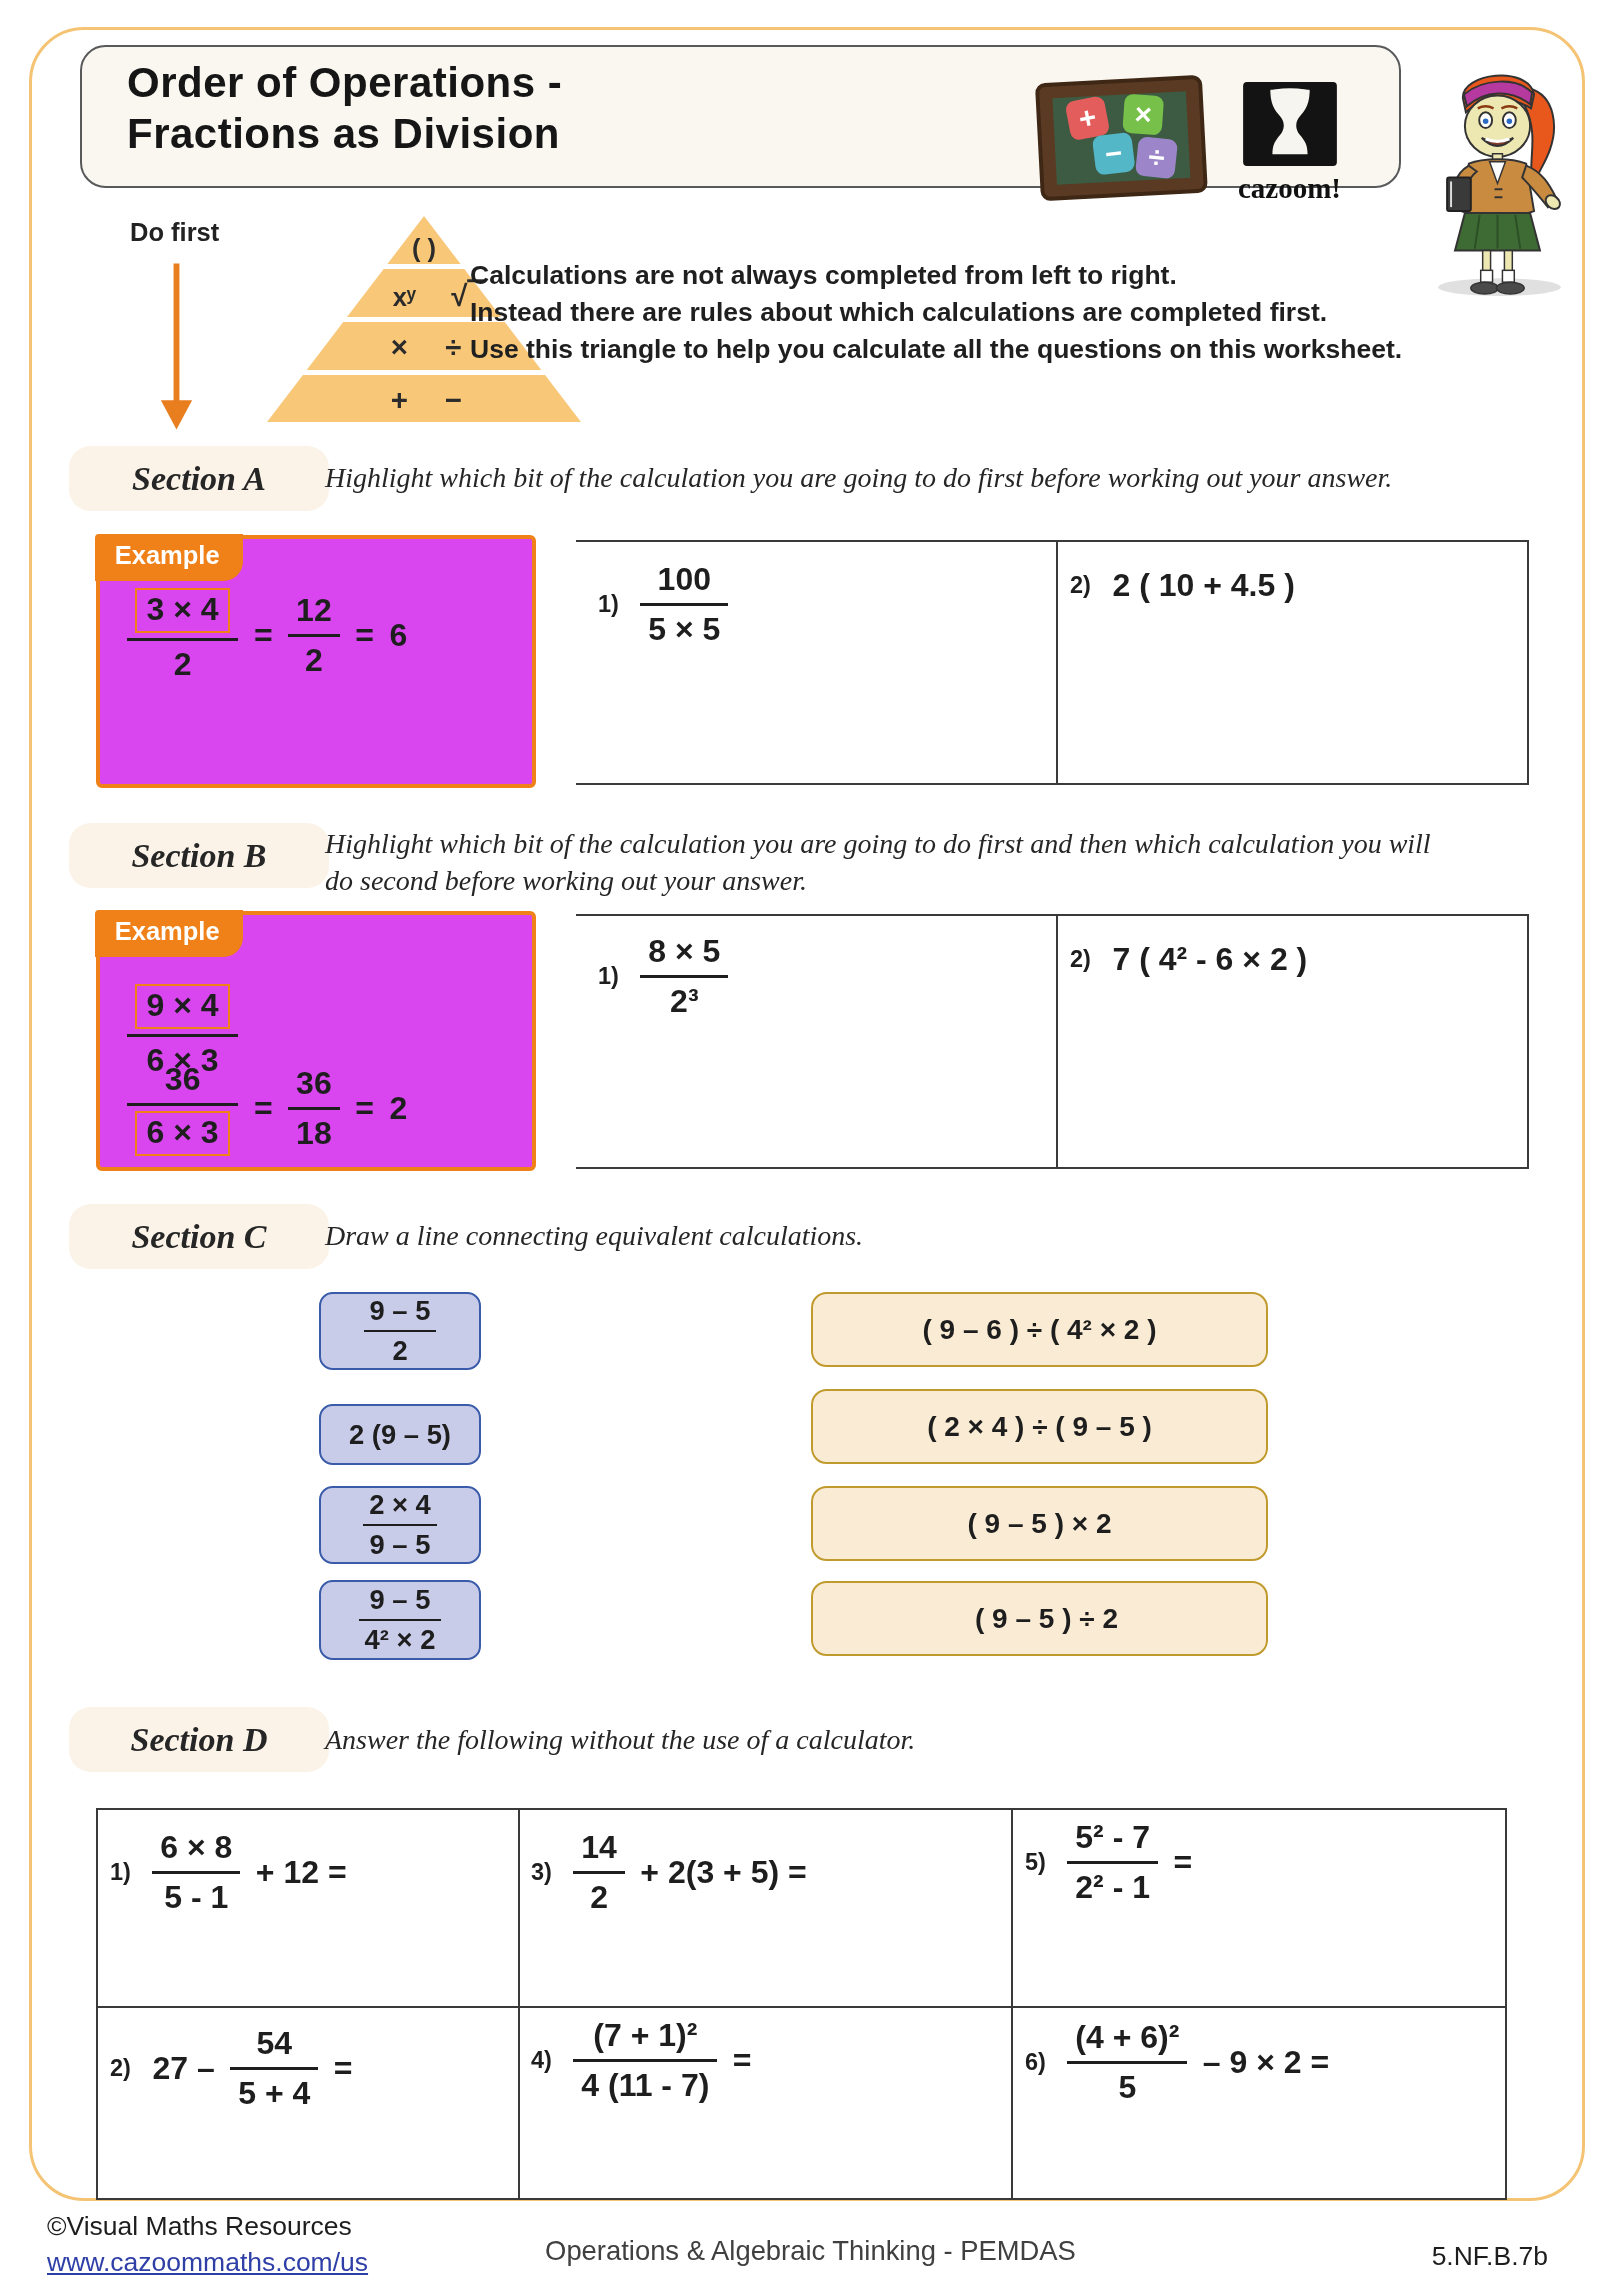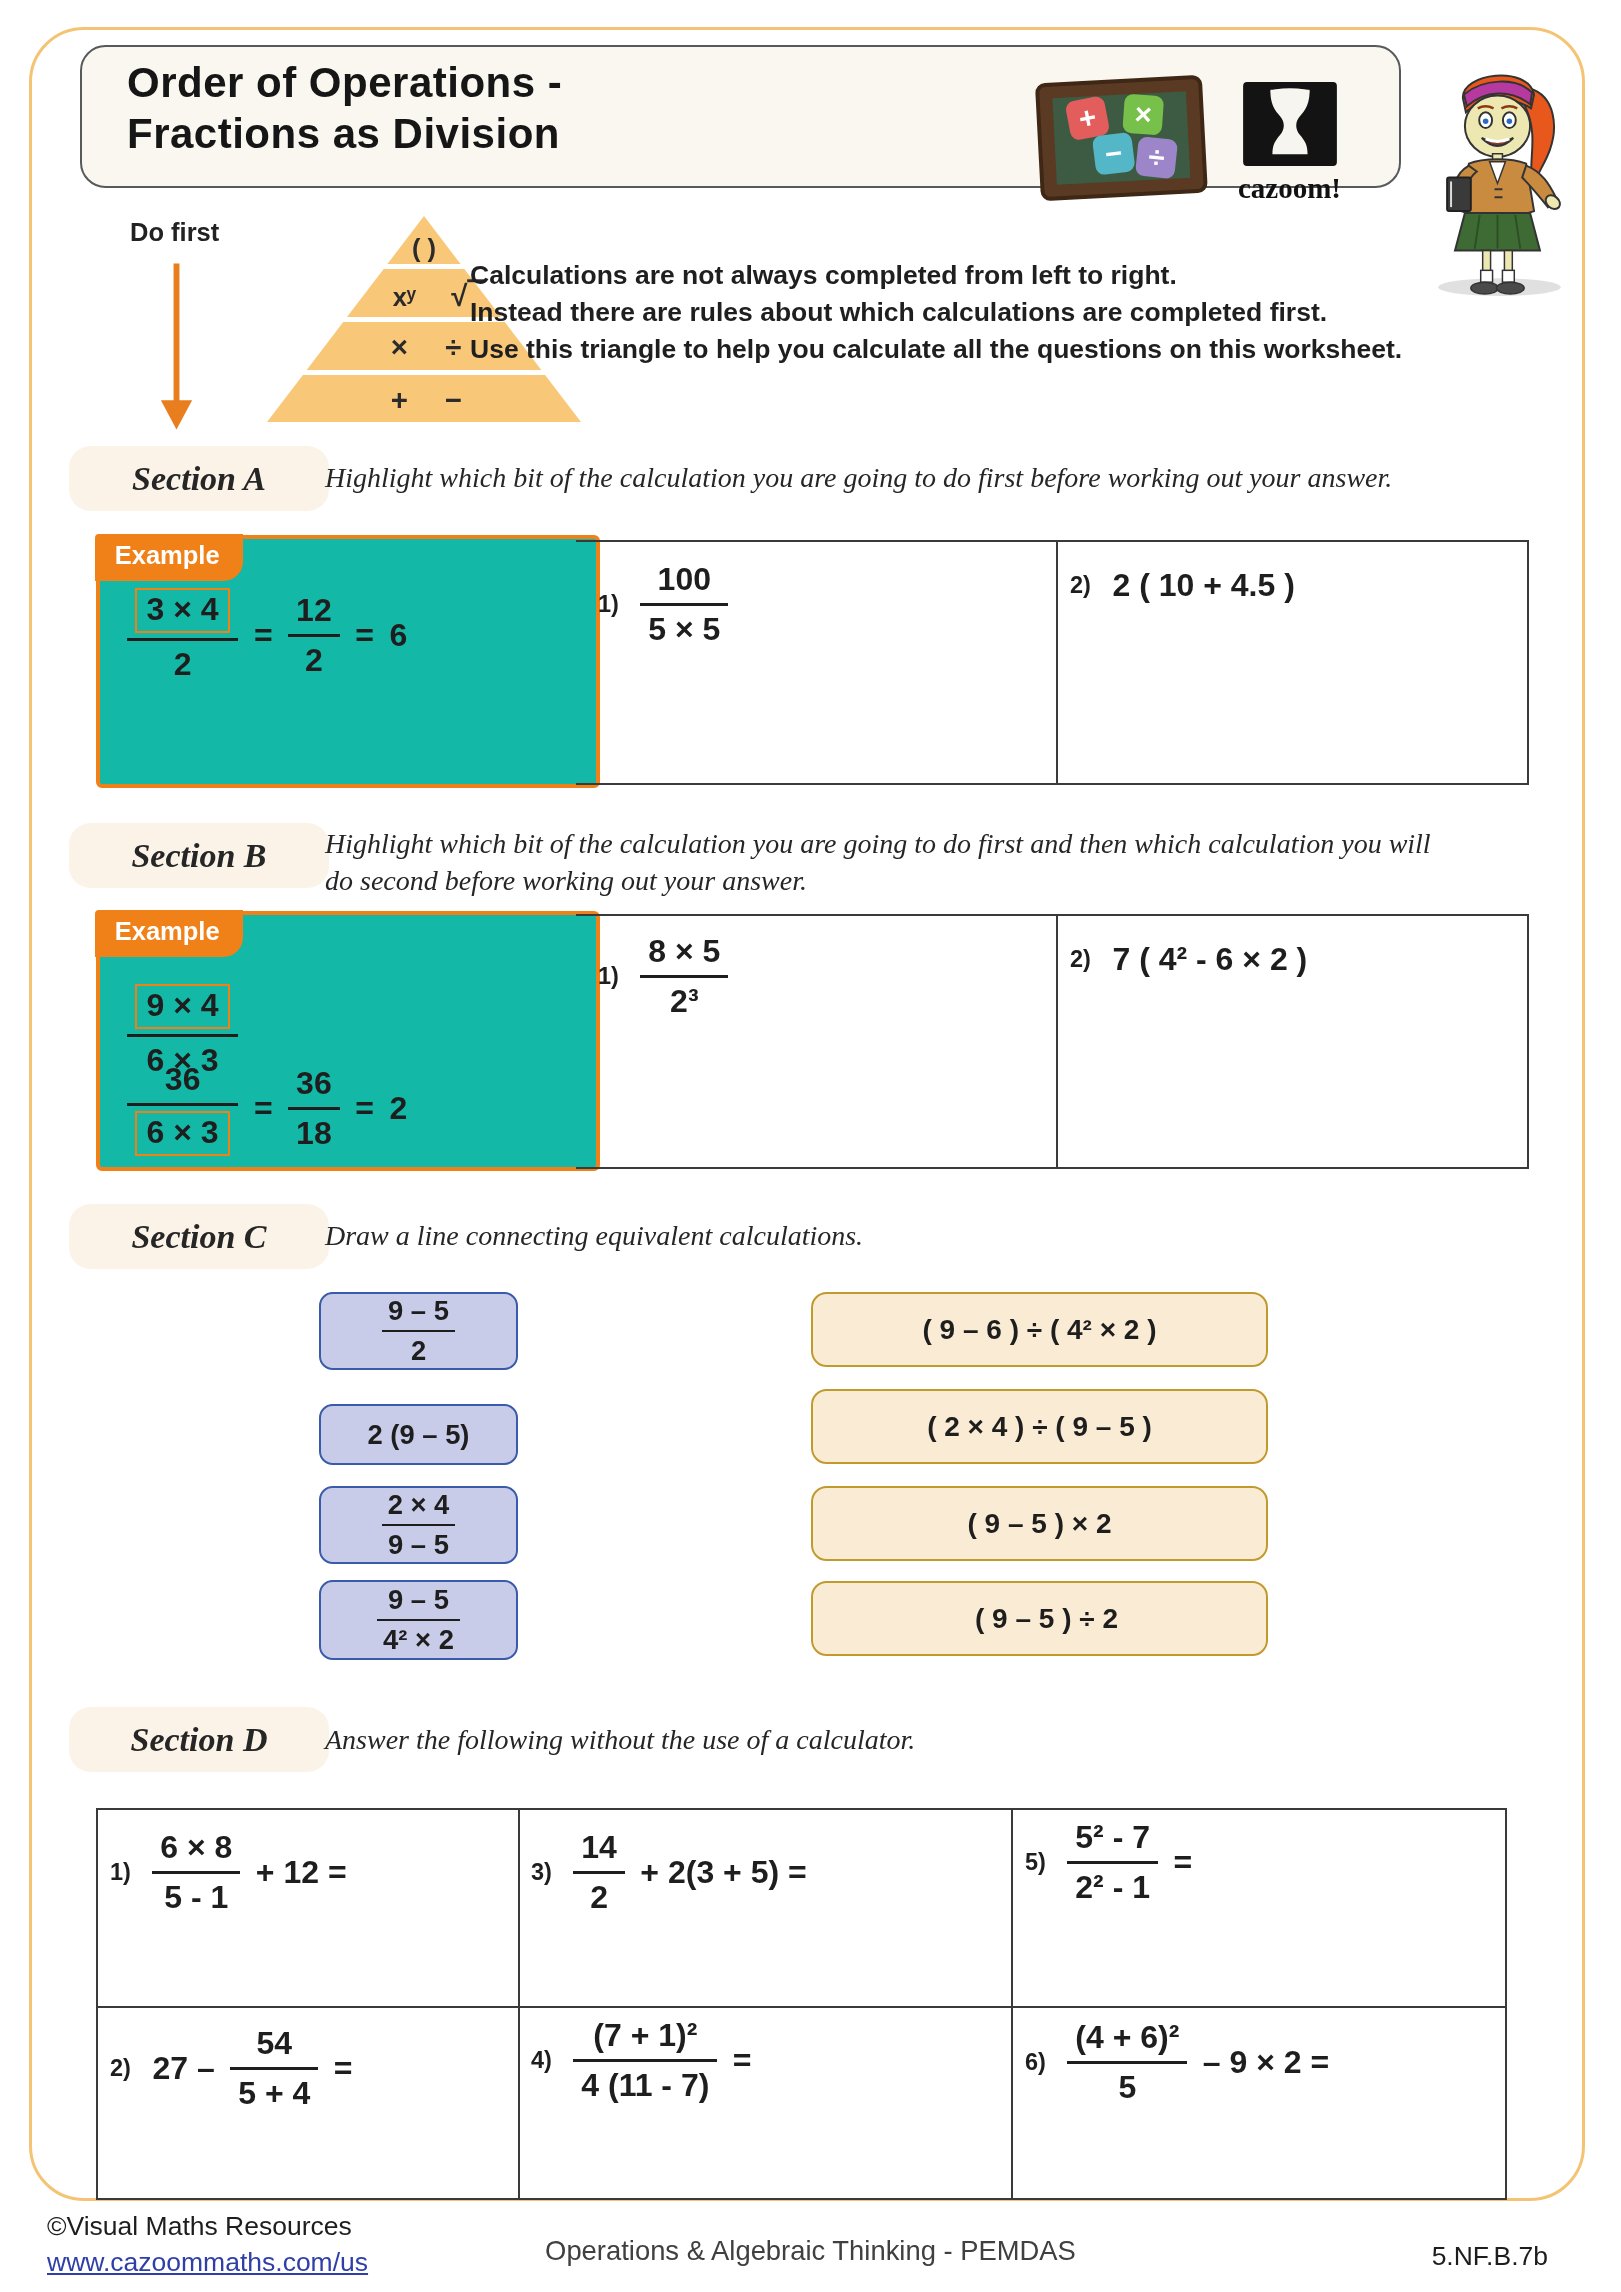--- a/index.html
+++ b/index.html
@@ -43,22 +43,22 @@
     font-family: "Liberation Serif", "DejaVu Serif", serif;
     font-weight: bold; font-style: italic; font-size: 34px; color: #262626;
   }
   .instruction {
     position: absolute; left: 325px; width: 1215px;
     font-family: Liberation Serif, serif;
     font-style: italic; font-size: 28px; line-height: 37px; color: #262626;
   }
 
   .example-box {
-    position: absolute; left: 96px; width: 504px;
-    background: #14b8a6; border: 4.9px solid #F08119; border-radius: 5.9px;
+    position: absolute; left: 96px; width: 440px;
+    background: #d946ef; border: 4.9px solid #F08119; border-radius: 5.9px;
   }
   .example-tab {
     position: absolute; left: -4.9px; top: -4.9px;
     background: #F08119; color: #ffffff;
     font-size: 25.5px; font-weight: bold;
     padding: 6.9px 23.5px 10.8px 19.6px;
     border-radius: 3.9px 0 19.6px 0;
   }
 
   .math { display: flex; align-items: center; gap: 15.7px; font-weight: bold; font-size: 32px; color: #1e1e1e; white-space: nowrap; }
@@ -75,21 +75,21 @@
     border-top: 2px solid #3a3a3a; border-right: 2px solid #3a3a3a; border-bottom: 2px solid #3a3a3a;
   }
   .vdiv { position: absolute; top: 0; bottom: 0; border-left: 2px solid #3a3a3a; }
   .tableD {
     left: 96px; top: 1808px; width: 1411px; height: 392px;
     border: 2px solid #3a3a3a;
   }
   .tableD .hdiv { position: absolute; left: 0; right: 0; top: 196px; border-top: 2px solid #3a3a3a; }
 
   .cbox-blue {
-    position: absolute; left: 319px; width: 199px;
+    position: absolute; left: 319px; width: 162px;
     background: #C9CCE8; border: 2.9px solid #3A5BA9; border-radius: 13.7px;
     display: flex; align-items: center; justify-content: center;
     font-weight: bold; font-size: 27.4px; color: #1e1e1e;
   }
   .cbox-blue .frac .num { padding: 0 5.9px 2.9px; }
   .cbox-blue .frac .den { border-top: 2.9px solid #1e1e1e; padding: 2.9px 5.9px 0; }
   .cbox-cream {
     position: absolute; left: 811px; width: 457px; height: 75px;
     background: #FAECD4; border: 2.9px solid #C19A2E; border-radius: 15.7px;
     display: flex; align-items: center; justify-content: center;

